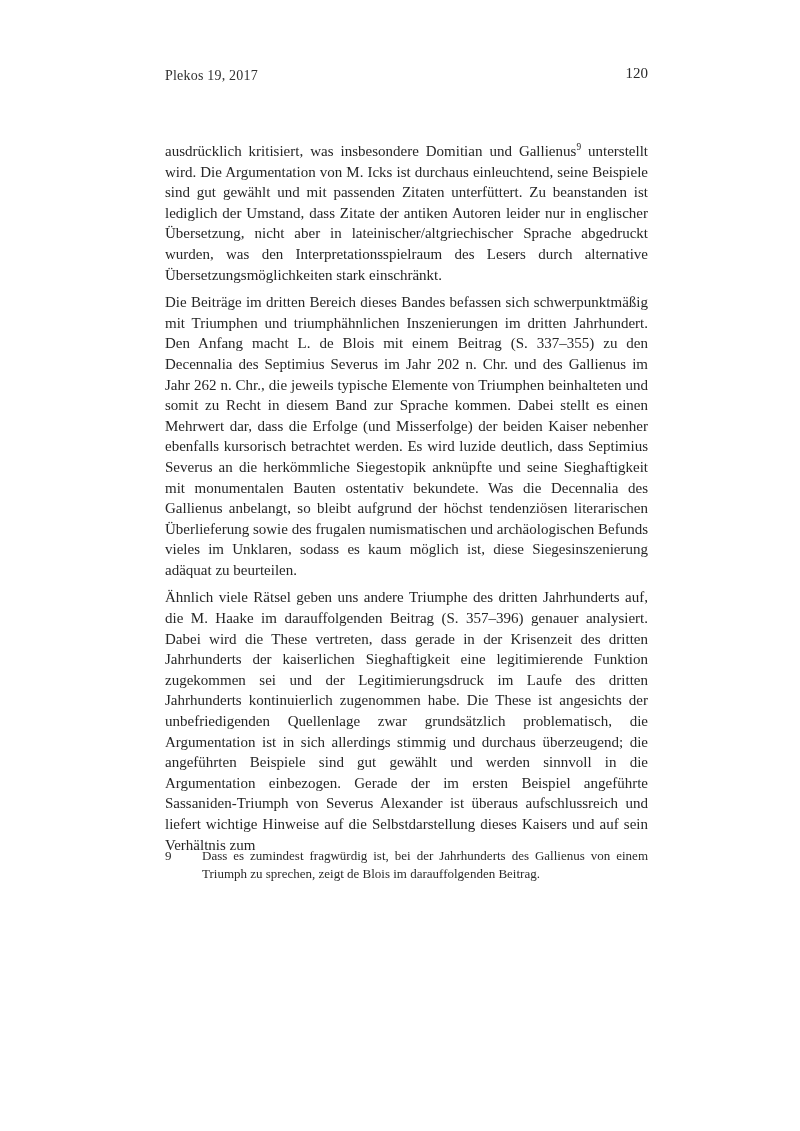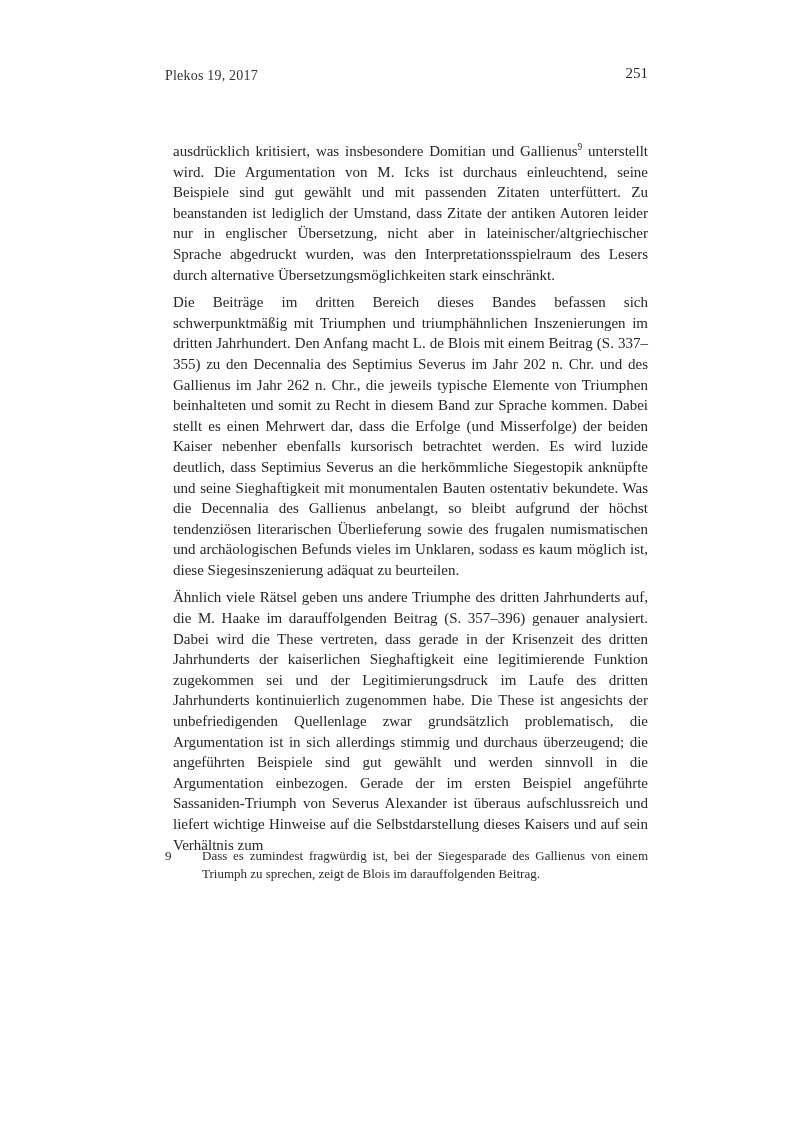--- a/index.html
+++ b/index.html
@@ -42,21 +42,21 @@
     top: 141px;
     left: 165px;
     width: 483px;
     font-size: 15px;
     line-height: 20.6px;
     text-align: justify;
     hyphens: auto;
     -webkit-hyphens: auto;
   }
   .body-text p {
-    margin: 0 0 7px 8px;
+    margin: 0 0 7px 0;
   }
   .body-text p:last-child {
     margin-bottom: 0;
   }
   .italic {
   }
   .sup {
     font-size: 0.62em;
     vertical-align: super;
     line-height: 0;
@@ -82,27 +82,27 @@
     -webkit-hyphens: auto;
   }
 </style>
 </head>
 <body>
 
 <div class="page">
 
   <div class="running-head">
     <span class="journal-title">Plekos 19, 2017</span>
-    <span class="page-number">251</span>
+    <span class="page-number">120</span>
   </div>
 
   <div class="body-text">
     <p lang="de"><span>ausdrücklich kritisiert, was insbesondere Domitian und Gallienus</span><span class="sup">9</span><span> unterstellt wird. Die Argumentation von M. Icks ist durchaus einleuchtend, seine Beispiele sind gut gewählt und mit passenden Zitaten unterfüttert. Zu beanstanden ist lediglich der Umstand, dass Zitate der antiken Autoren leider nur in englischer Übersetzung, nicht aber in lateinischer/altgriechischer Sprache abgedruckt wurden, was den Interpretationsspielraum des Lesers durch alternative Übersetzungsmöglichkeiten stark einschränkt.</span></p>
     <p lang="de"><span>Die Beiträge im dritten Bereich dieses Bandes befassen sich schwerpunktmäßig mit Triumphen und triumphähnlichen Inszenierungen im dritten Jahrhundert. Den Anfang macht L. de Blois mit einem Beitrag (S. 337–355) zu den </span><span class="italic">Decennalia</span><span> des Septimius Severus im Jahr 202 n. Chr. und des Gallienus im Jahr 262 n. Chr., die jeweils typische Elemente von Triumphen beinhalteten und somit zu Recht in diesem Band zur Sprache kommen. Dabei stellt es einen Mehrwert dar, dass die Erfolge (und Misserfolge) der beiden Kaiser nebenher ebenfalls kursorisch betrachtet werden. Es wird luzide deutlich, dass Septimius Severus an die herkömmliche Siegestopik anknüpfte und seine Sieghaftigkeit mit monumentalen Bauten ostentativ bekundete. Was die </span><span class="italic">Decennalia</span><span> des Gallienus anbelangt, so bleibt aufgrund der höchst tendenziösen literarischen Überlieferung sowie des frugalen numismatischen und archäologischen Befunds vieles im Unklaren, sodass es kaum möglich ist, diese Siegesinszenierung adäquat zu beurteilen.</span></p>
     <p lang="de"><span>Ähnlich viele Rätsel geben uns andere Triumphe des dritten Jahrhunderts auf, die M. Haake im darauffolgenden Beitrag (S. 357–396) genauer analysiert. Dabei wird die These vertreten, dass gerade in der Krisenzeit des dritten Jahrhunderts der kaiserlichen Sieghaftigkeit eine legitimierende Funktion zugekommen sei und der Legitimierungsdruck im Laufe des dritten Jahrhunderts kontinuierlich zugenommen habe. Die These ist angesichts der unbefriedigenden Quellenlage zwar grundsätzlich problematisch, die Argumentation ist in sich allerdings stimmig und durchaus überzeugend; die angeführten Beispiele sind gut gewählt und werden sinnvoll in die Argumentation einbezogen. Gerade der im ersten Beispiel angeführte Sassaniden-Triumph von Severus Alexander ist überaus aufschlussreich und liefert wichtige Hinweise auf die Selbstdarstellung dieses Kaisers und auf sein Verhältnis zum</span></p>
   </div>
 
   <div class="footnote">
     <span class="footnote-number">9</span>
-    <span class="footnote-text" lang="de">Dass es zumindest fragwürdig ist, bei der Siegesparade des Gallienus von einem Triumph zu sprechen, zeigt de Blois im darauffolgenden Beitrag.</span>
+    <span class="footnote-text" lang="de">Dass es zumindest fragwürdig ist, bei der Jahrhunderts des Gallienus von einem Triumph zu sprechen, zeigt de Blois im darauffolgenden Beitrag.</span>
   </div>
 
 </div>
 
 </body></html>

